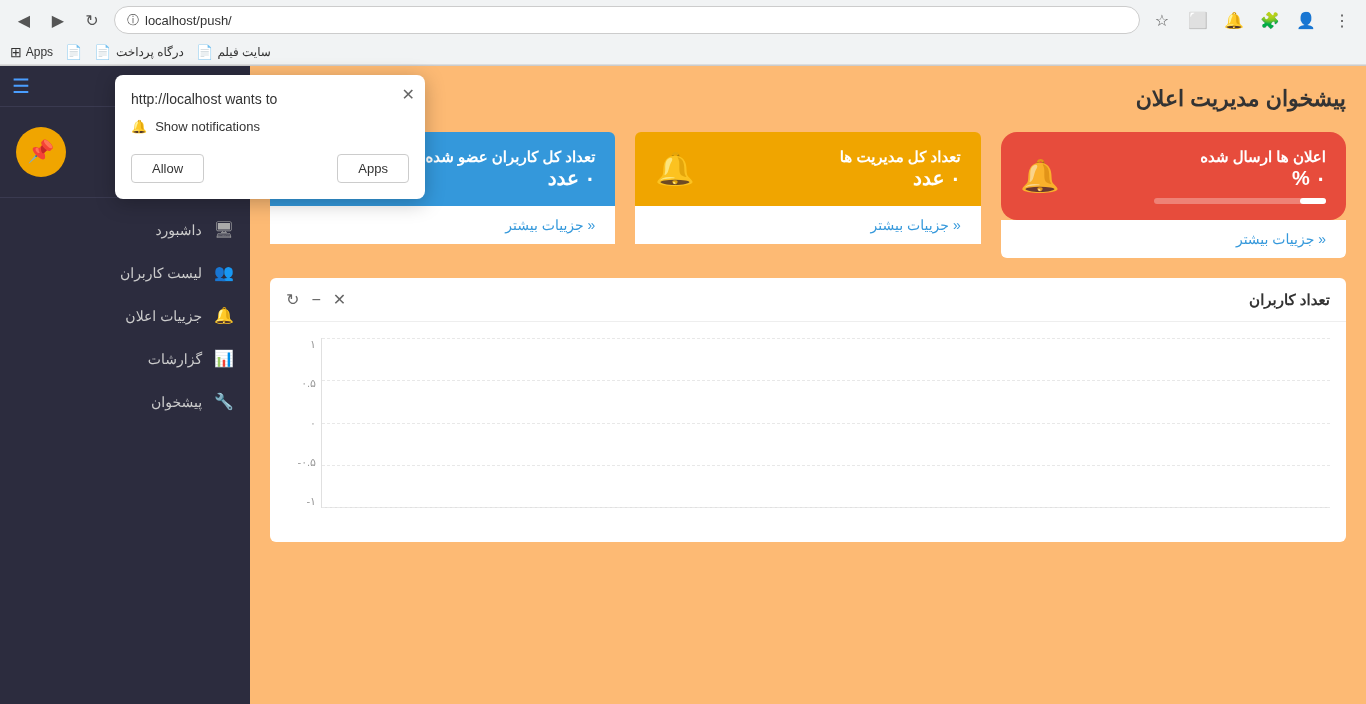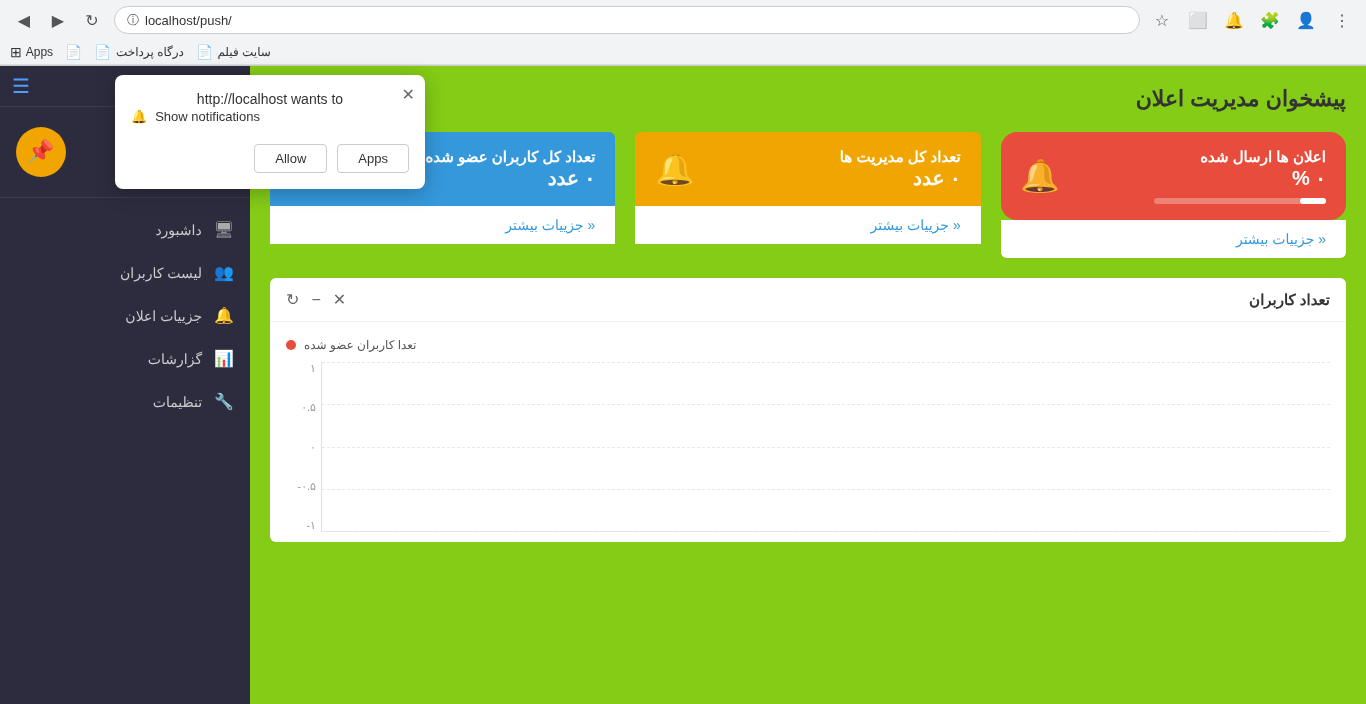--- a/index.html
+++ b/index.html
@@ -16,44 +16,44 @@
     .browser-action-btn { width: 28px; height: 28px; border-radius: 50%; border: none; background: transparent; cursor: pointer; display: flex; align-items: center; justify-content: center; color: #555; font-size: 16px; }
 
     
     .bookmarks-bar { display: flex; align-items: center; padding: 4px 10px; gap: 12px; background: #f1f3f4; border-bottom: 1px solid #ddd; font-size: 12px; }
     .bookmark-item { display: flex; align-items: center; gap: 4px; cursor: pointer; color: #333; white-space: nowrap; }
     .bookmark-icon { font-size: 14px; }
 
     
     .notification-popup { position: absolute; top: 75px; left: 115px; background: white; border-radius: 8px; box-shadow: 0 4px 20px rgba(0,0,0,0.25); width: 310px; z-index: 1000; padding: 16px; }
     .popup-close { position: absolute; top: 10px; right: 10px; background: transparent; border: none; cursor: pointer; font-size: 16px; color: #666; }
-    .popup-title { font-size: 14px; color: #333; margin-bottom: 2px; text-align: center; }
+    .popup-title { font-size: 14px; color: #333; margin-bottom: 12px; }
     .popup-permission-row { display: flex; align-items: center; gap: 8px; font-size: 13px; color: #333; margin-bottom: 20px; }
     .popup-bell { color: #555; }
-    .popup-buttons { display: flex; gap: 10px; justify-content: flex-end; margin-top: 8px; }
+    .popup-buttons { display: flex; gap: 10px; justify-content: space-between; margin-top: 8px; }
     .popup-btn { padding: 6px 20px; border-radius: 4px; border: 1px solid #ccc; background: white; cursor: pointer; font-size: 13px; color: #333; }
 
     
     .main-layout { display: flex; height: calc(704px - 65px); }
 
     
     .sidebar { width: 250px; min-width: 250px; background: #2c2c3e; color: white; display: flex; flex-direction: column; padding: 0; direction: rtl; }
     .sidebar-header { padding: 20px 16px; display: flex; align-items: center; gap: 12px; border-bottom: 1px solid #3a3a50; }
     .sidebar-avatar { width: 50px; height: 50px; border-radius: 50%; background: #f0a500; display: flex; align-items: center; justify-content: center; font-size: 22px; overflow: hidden; }
     .sidebar-user-info { flex: 1; }
     .sidebar-welcome { font-size: 15px; font-weight: bold; color: white; }
     .sidebar-role { font-size: 12px; color: #aaa; margin-top: 2px; }
     .sidebar-menu { flex: 1; padding: 10px 0; }
     .sidebar-menu-item { display: flex; align-items: center; gap: 12px; padding: 12px 16px; cursor: pointer; color: #ccc; font-size: 14px; text-align: right; }
     .sidebar-menu-item .menu-icon { font-size: 16px; color: #aaa; }
     .sidebar-top-bar { display: flex; justify-content: flex-end; padding: 8px 12px; border-bottom: 1px solid #3a3a50; }
     .hamburger-btn { background: transparent; border: none; cursor: pointer; color: #4a9eff; font-size: 20px; }
 
     
-    .main-content { flex: 1; background: #84cc16; overflow-y: auto; direction: rtl; }
+    .main-content { flex: 1; background: #fdba74; overflow-y: auto; direction: rtl; }
     .page-title-bar { padding: 20px 20px 10px 20px; }
     .page-title { font-size: 22px; color: #333; text-align: right; font-weight: bold; }
 
     
     .stats-row { display: flex; gap: 20px; padding: 10px 20px 20px 20px; direction: rtl; }
     .stat-card { flex: 1; border-radius: 6px; overflow: hidden; }
     .stat-card-top { padding: 16px 20px; display: flex; align-items: center; justify-content: space-between; color: white; }
     .stat-card-title { font-size: 15px; font-weight: bold; text-align: right; margin-left: 46px; }
     .stat-card-value { font-size: 20px; font-weight: bold; text-align: right; }
     .stat-card-icon { font-size: 32px; opacity: 0.8; }
@@ -165,21 +165,21 @@
       <div class="sidebar-menu-item">
         <span class="menu-icon">🔔</span>
         <span>جزییات اعلان</span>
       </div>
       <div class="sidebar-menu-item">
         <span class="menu-icon">📊</span>
         <span>گزارشات</span>
       </div>
       <div class="sidebar-menu-item">
         <span class="menu-icon">🔧</span>
-        <span>تنظیمات</span>
+        <span>پیشخوان</span>
       </div>
     </div>
   </div>
 
   <div class="main-content">
     <div class="page-title-bar">
       <div class="page-title">پیشخوان مدیریت اعلان</div>
     </div>
 
     <div class="stats-row">
@@ -231,24 +231,20 @@
     <div class="chart-section">
       <div class="chart-header">
         <div class="chart-title">تعداد کاربران</div>
         <div class="chart-controls">
           <button class="chart-ctrl-btn">✕</button>
           <button class="chart-ctrl-btn">−</button>
           <button class="chart-ctrl-btn">↻</button>
         </div>
       </div>
       <div class="chart-body">
-        <div class="chart-legend">
-          <span>تعدا کاربران عضو شده</span>
-          <span class="legend-dot"></span>
-        </div>
         <div class="chart-area">
           <div class="y-axis">
             <span>۱</span>
             <span>۰.۵</span>
             <span>۰</span>
             <span>۰.۵-</span>
             <span>۱-</span>
           </div>
           <div class="chart-plot">
             <div class="chart-line" style="top:0%"></div>

